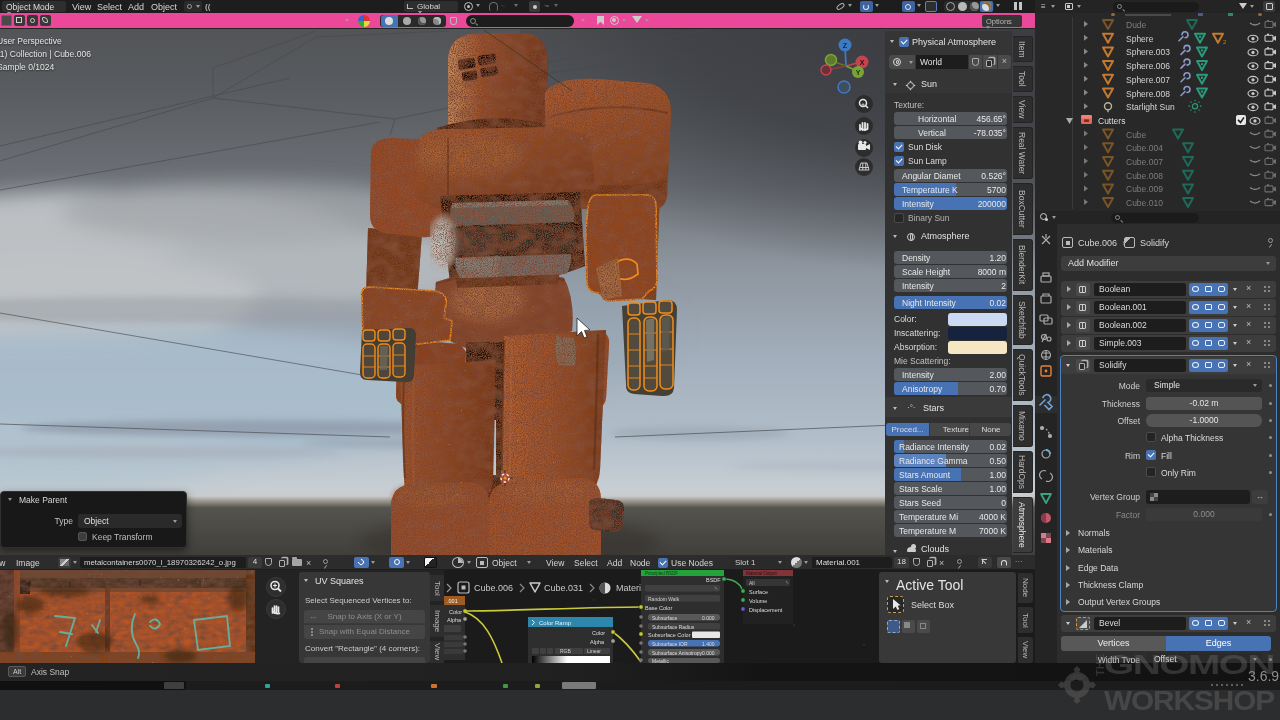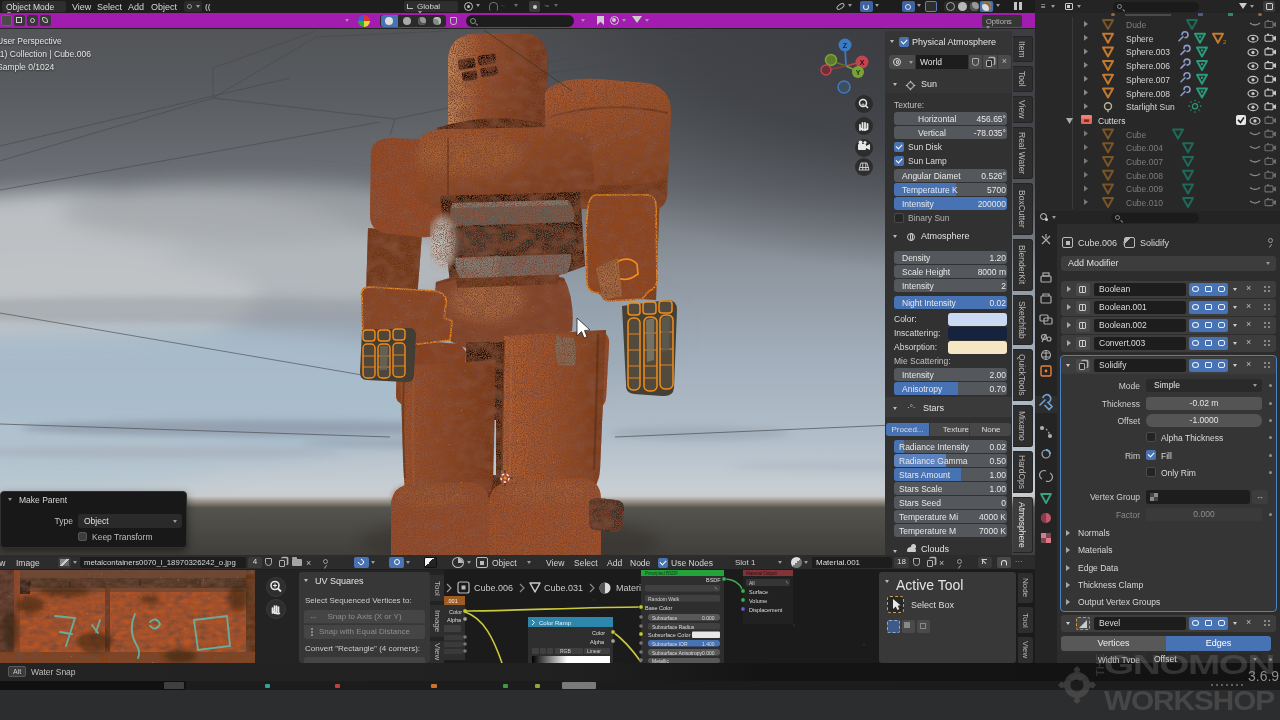--- a/index.html
+++ b/index.html
@@ -326,21 +326,21 @@
  <div class="abs" style="left:970px;top:2px;width:9px;height:9px;background:#999;border-radius:50%;box-shadow:inset 2px -2px 0 #555;"></div>
  <div class="abs" style="left:980px;top:1px;width:13px;height:11px;background:#4772b3;border-radius:2px;">
           <div style="position:absolute;left:2px;top:1px;width:9px;height:9px;background:#ddd;border-radius:50%;box-shadow:inset -2px 2px 0 #8a6a3a;"></div>
         </div>
  <div class="abs" style="left:996px;top:4px;">
           <span class="da"></span>
         </div>
  <div class="abs" style="left:1014px;top:2px;width:2.5px;height:8px;background:#c5c5c5;box-shadow:5px 0 0 #c5c5c5;"></div>
 </div>
 
-<div class="abs" style="left:0;top:13px;width:1035px;height:16px;background:#a21caf;border-bottom:1px solid #242424;">
+<div class="abs" style="left:0;top:13px;width:1035px;height:16px;background:#ec4899;border-bottom:1px solid #242424;">
  <div class="abs" style="left:1px;top:2px;width:11px;height:11px;background:#4a4a4a;border-radius:2px;box-shadow:inset 0 0 0 1px #666;"></div>
  <div class="abs" style="left:14px;top:2px;width:11px;height:11px;background:#383838;border-radius:2px;">
           <span style="position:absolute;left:2px;top:2px;width:6px;height:6px;border:1px dashed #ccc;"></span>
         </div>
  <div class="abs" style="left:27px;top:2px;width:11px;height:11px;background:#383838;border-radius:2px;">
           <span style="position:absolute;left:2.5px;top:2.5px;width:5px;height:5px;border:1px solid #ccc;border-radius:50%;"></span>
         </div>
  <div class="abs" style="left:40px;top:2px;width:11px;height:11px;background:#383838;border-radius:2px;">
           <span style="position:absolute;left:2px;top:2px;width:6px;height:6px;border:1px solid #ccc;border-radius:1px 4px 1px 4px;"></span>
         </div>
@@ -935,21 +935,21 @@
       </span>
       <span class="mx" style="left:185px;">×</span>
       <span class="abs" style="left:203px;top:5px;width:2px;height:2px;background:#888;box-shadow:4px 0 #888,0 4px #888,4px 4px #888;"></span>
     </div>
 <div class="mrow" style="top:335px;">
       <span class="ra abs" style="left:6px;top:5px;"></span>
       <span class="abs" style="left:15px;top:2px;width:14px;height:13px;background:#4a4a4a;border-radius:2px;">
         <span style="position:absolute;left:3px;top:3px;width:7px;height:7px;border:1px solid #ccc;border-radius:1px;"></span>
         <span style="position:absolute;left:6px;top:3px;width:1px;height:7px;background:#ccc;"></span>
       </span>
-      <span class="mfield">Convert.003</span>
+      <span class="mfield">Simple.003</span>
       <span class="mbtns">
         <i style="left:3px;border-radius:50%;"></i>
         <i style="left:16px;"></i>
         <i style="left:29px;border-radius:2px;"></i>
       </span>
       <span class="abs" style="left:172px;top:7px;">
         <span class="da" style="border-top-color:#ccc;"></span>
       </span>
       <span class="mx" style="left:185px;">×</span>
       <span class="abs" style="left:203px;top:5px;width:2px;height:2px;background:#888;box-shadow:4px 0 #888,0 4px #888,4px 4px #888;"></span>
@@ -1344,21 +1344,21 @@
           <div style="position:absolute;left:3px;top:3px;width:6px;height:6px;border:1px solid #888;"></div>
         </div>
  </div>
  <div class="vtabL abs" style="left:574px;top:18px;height:30px;">Node</div>
  <div class="vtabL abs" style="left:574px;top:52px;height:26px;">Tool</div>
  <div class="vtabL abs" style="left:574px;top:82px;height:26px;">View</div>
 </div>
 
 <div class="abs" style="left:0;top:663px;width:1280px;height:18px;background:linear-gradient(90deg,#242424 0%,#202020 45%,#141414 60%,#121212 100%);">
  <div class="abs" style="left:8px;top:3px;width:18px;height:11px;background:#3a3a3a;border:1px solid #5a5a5a;border-radius:2px;color:#ccc;font-size:7px;text-align:center;line-height:10px;">Alt</div>
- <div class="abs" style="left:31px;top:4px;color:#bfbfbf;font-size:8.5px;">Water Snap</div>
+ <div class="abs" style="left:31px;top:4px;color:#bfbfbf;font-size:8.5px;">Axis Snap</div>
  <div class="abs" style="left:1248px;top:5px;color:#8f8f8f;font-size:14px;">3.6.9</div>
 </div>
 
 <div class="abs" style="left:0;top:681px;width:1280px;height:9px;background:#1c1c1c;">
  <div class="abs" style="left:0;top:0;width:186px;height:9px;background:#101010;border-radius:0 0 4px 0;"></div>
  <div class="abs" style="left:164px;top:1px;width:20px;height:7px;background:#3f3f3f;border-radius:1px;"></div>
  <div class="abs" style="left:265px;top:3px;width:5px;height:4px;background:#2fa39a;border-radius:1px;"></div>
  <div class="abs" style="left:335px;top:3px;width:5px;height:4px;background:#c04040;border-radius:1px;"></div>
  <div class="abs" style="left:431px;top:3px;width:6px;height:4px;background:#d07030;border-radius:1px;"></div>
  <div class="abs" style="left:503px;top:3px;width:5px;height:4px;background:#3f9a3f;border-radius:1px;"></div>

